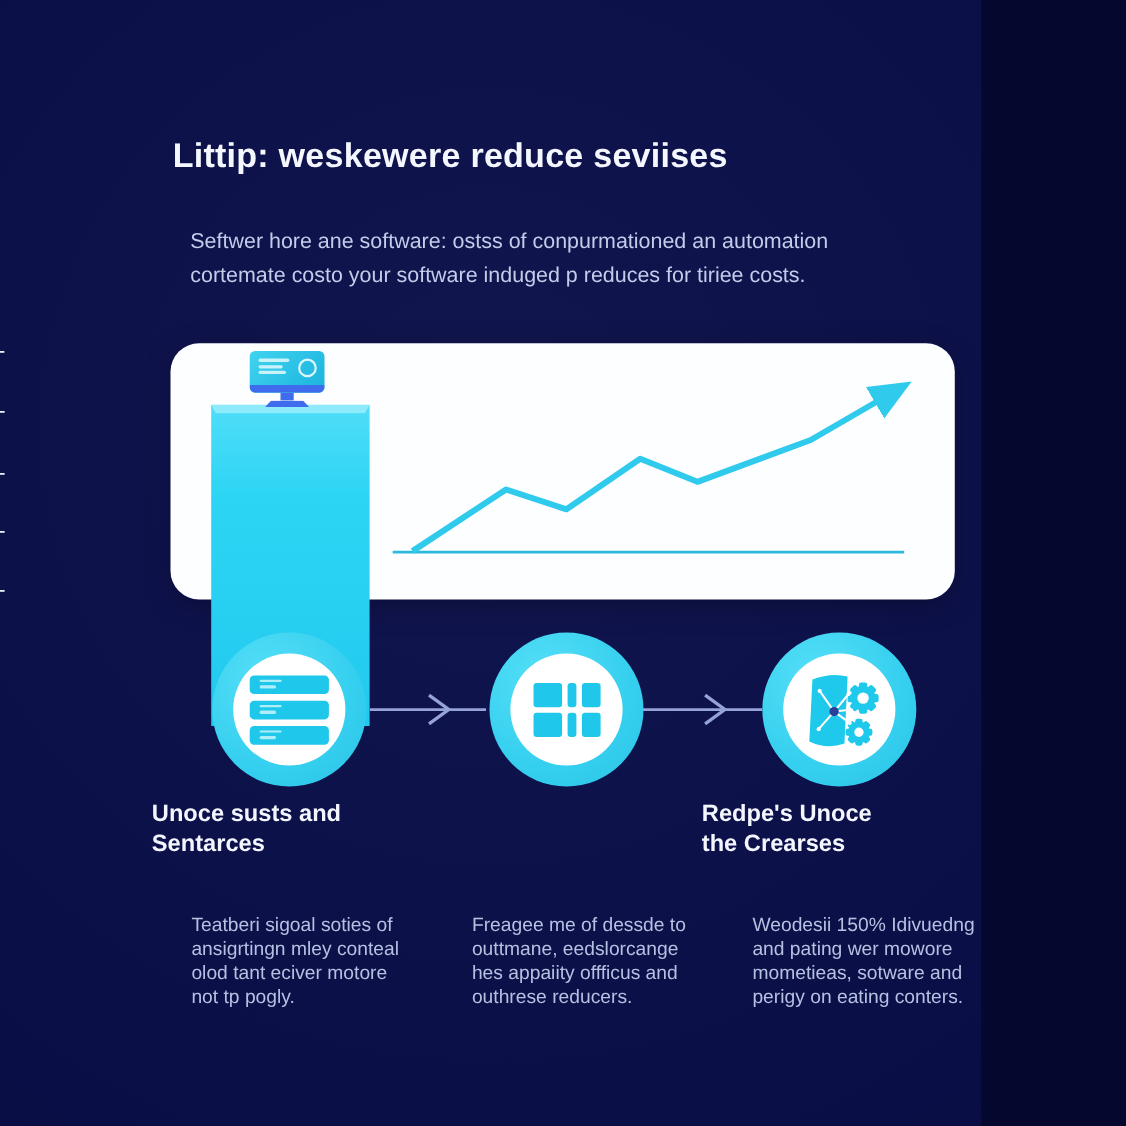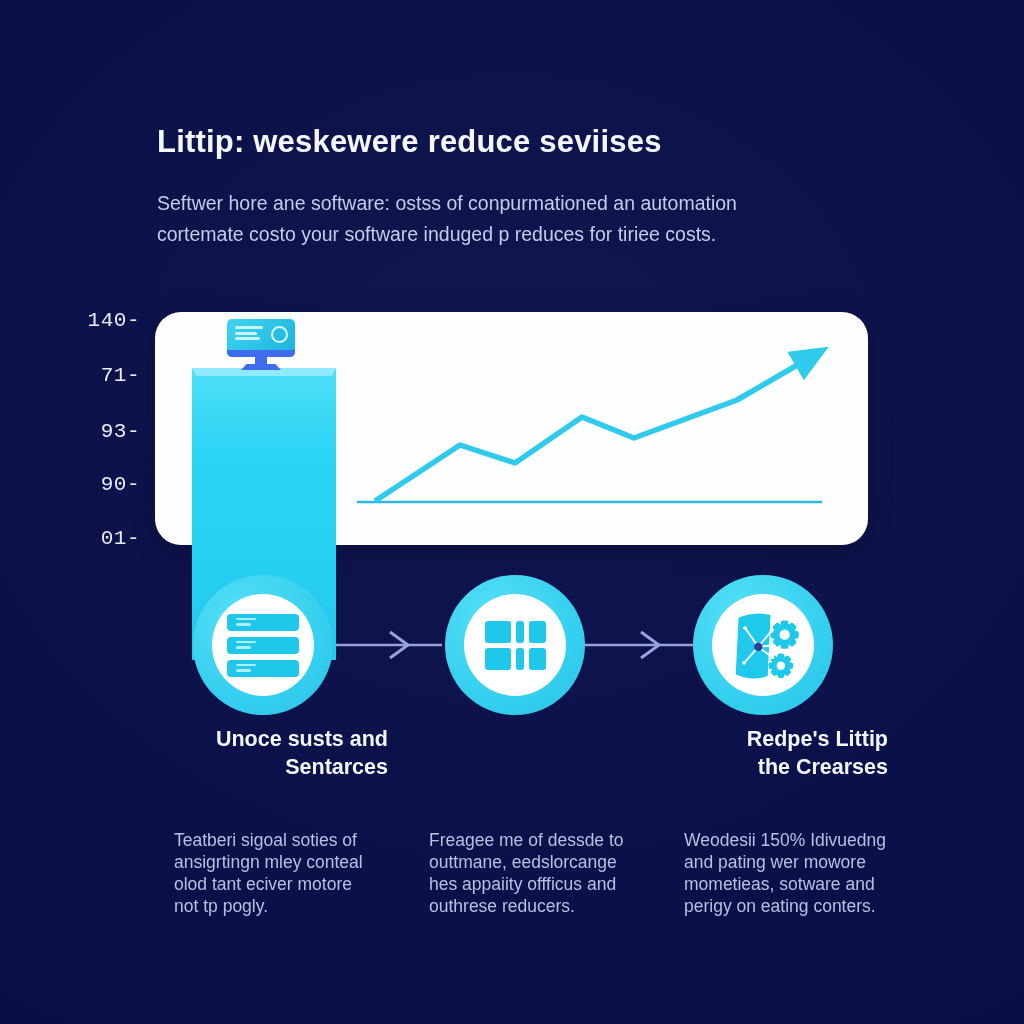--- a/index.html
+++ b/index.html
@@ -1,26 +1,26 @@
 <!DOCTYPE html>
 <html><head>
 <meta charset="utf-8">
 <style>
   html,body{margin:0;padding:0;background:#05082e;}
   #canvas{
-    position:relative;width:1024px;height:1024px;overflow:hidden;
+    position:relative;width:892px;height:1024px;overflow:hidden;
     background:radial-gradient(130% 110% at 50% 38%, #12164f 0%, #0b0f48 55%, #070b3e 100%);
     font-family:"Liberation Sans", sans-serif;
   }
   .title{
     position:absolute;left:157px;top:124px;margin:0;
     font-size:31px;font-weight:700;color:#f5f7ff;letter-spacing:.2px;
   }
   .subtitle{
-    position:absolute;left:157px;top:188px;margin:0;width:740px;
+    position:absolute;left:157px;top:188px;margin:16px;width:740px;
     font-size:19.5px;line-height:31px;color:#c3cce9;white-space:pre-line;
   }
   .ytick{
     position:absolute;right:884px;width:80px;text-align:right;
     font-size:21px;color:#e9edfb;letter-spacing:.5px;font-family:Liberation Mono, monospace;
   }
   .card{
     position:absolute;left:155px;top:312px;width:713px;height:233px;
     background:#fdfeff;border-radius:26px;z-index:1;
     box-shadow:0 6px 24px rgba(0,0,0,.25);
@@ -57,21 +57,21 @@
   
   .server{display:flex;flex-direction:column;gap:6px;}
   .srow{position:relative;width:72px;height:17px;border-radius:4px;background:#1fc7ea;}
   .srow i{position:absolute;left:9px;height:2.5px;border-radius:2px;background:#aeeefa;display:block;}
   .srow i.l1{top:4px;width:20px;}
   .srow i.l2{top:9.5px;width:15px;}
   
   .gridicon{display:grid;grid-template-columns:26px 8px 17px;grid-template-rows:22px 22px;gap:5px;}
   .gridicon div{background:#1fc7ea;border-radius:3px;}
   .heading{
-    position:absolute;top:726px;width:250px;margin:0;text-align:right;
+    position:absolute;top:726px;width:250px;margin:0;text-align:left;
     font-size:21.5px;font-weight:600;line-height:27.5px;color:#f4f6ff;white-space:pre-line;
   }
   .body-text{
     position:absolute;top:813px;width:225px;margin:16px;
     font-size:17.5px;line-height:22px;color:#b6c0e1;white-space:pre-line;
   }
 </style>
 </head>
 <body>
 
@@ -177,21 +177,21 @@
         <circle cx="59" cy="35" r="2" fill="#ffffff"></circle>
         <circle cx="30" cy="69" r="2" fill="#ffffff"></circle>
         <circle cx="60" cy="63" r="2" fill="#ffffff"></circle>
         <circle cx="45" cy="52" r="4.5" fill="#2b3f96"></circle>
       </svg>
     </div>
   </div>
 
   <p class="heading" style="left:138px">Unoce susts and
 Sentarces</p>
-  <p class="heading" style="left:638px">Redpe's Littip
+  <p class="heading" style="left:638px">Redpe's Unoce
 the Crearses</p>
 
   <p class="body-text" style="left:158px">Teatberi sigoal soties of
 ansigrtingn mley conteal
 olod tant eciver motore
 not tp pogly.</p>
   <p class="body-text" style="left:413px">Freagee me of dessde to
 outtmane, eedslorcange
 hes appaiity offficus and
 outhrese reducers.</p>

